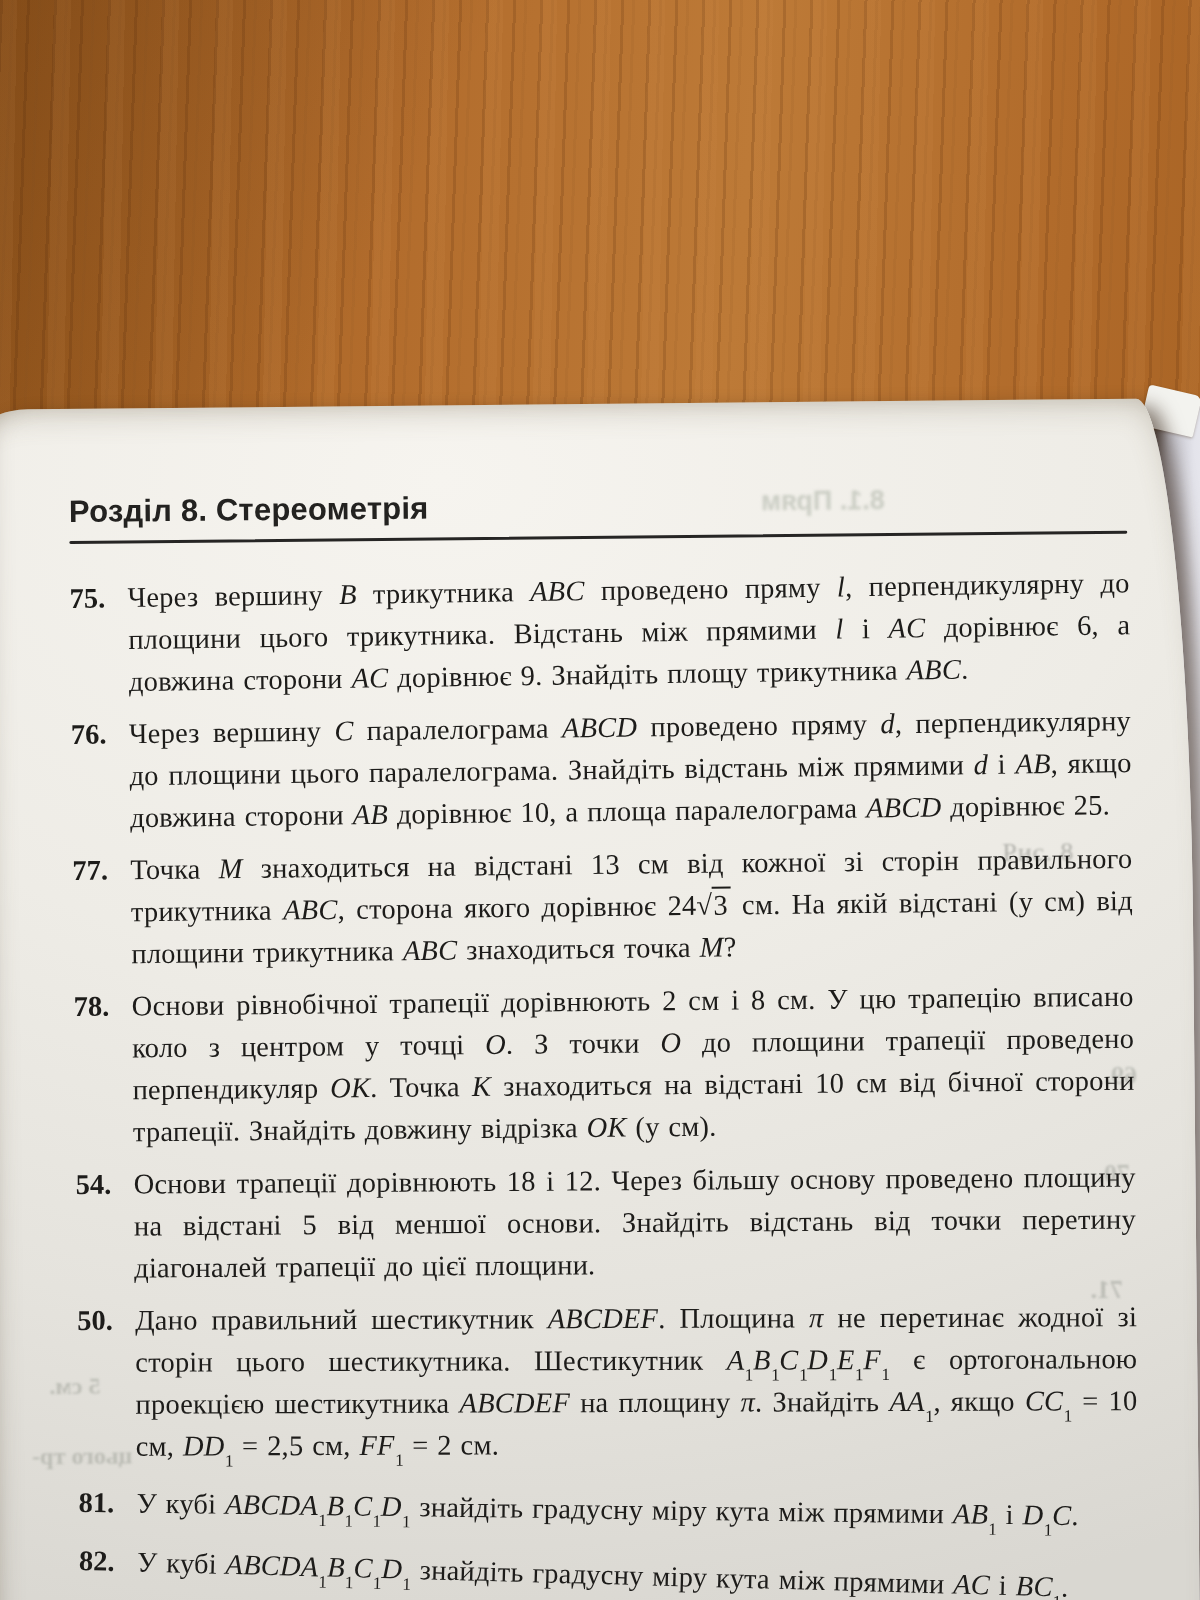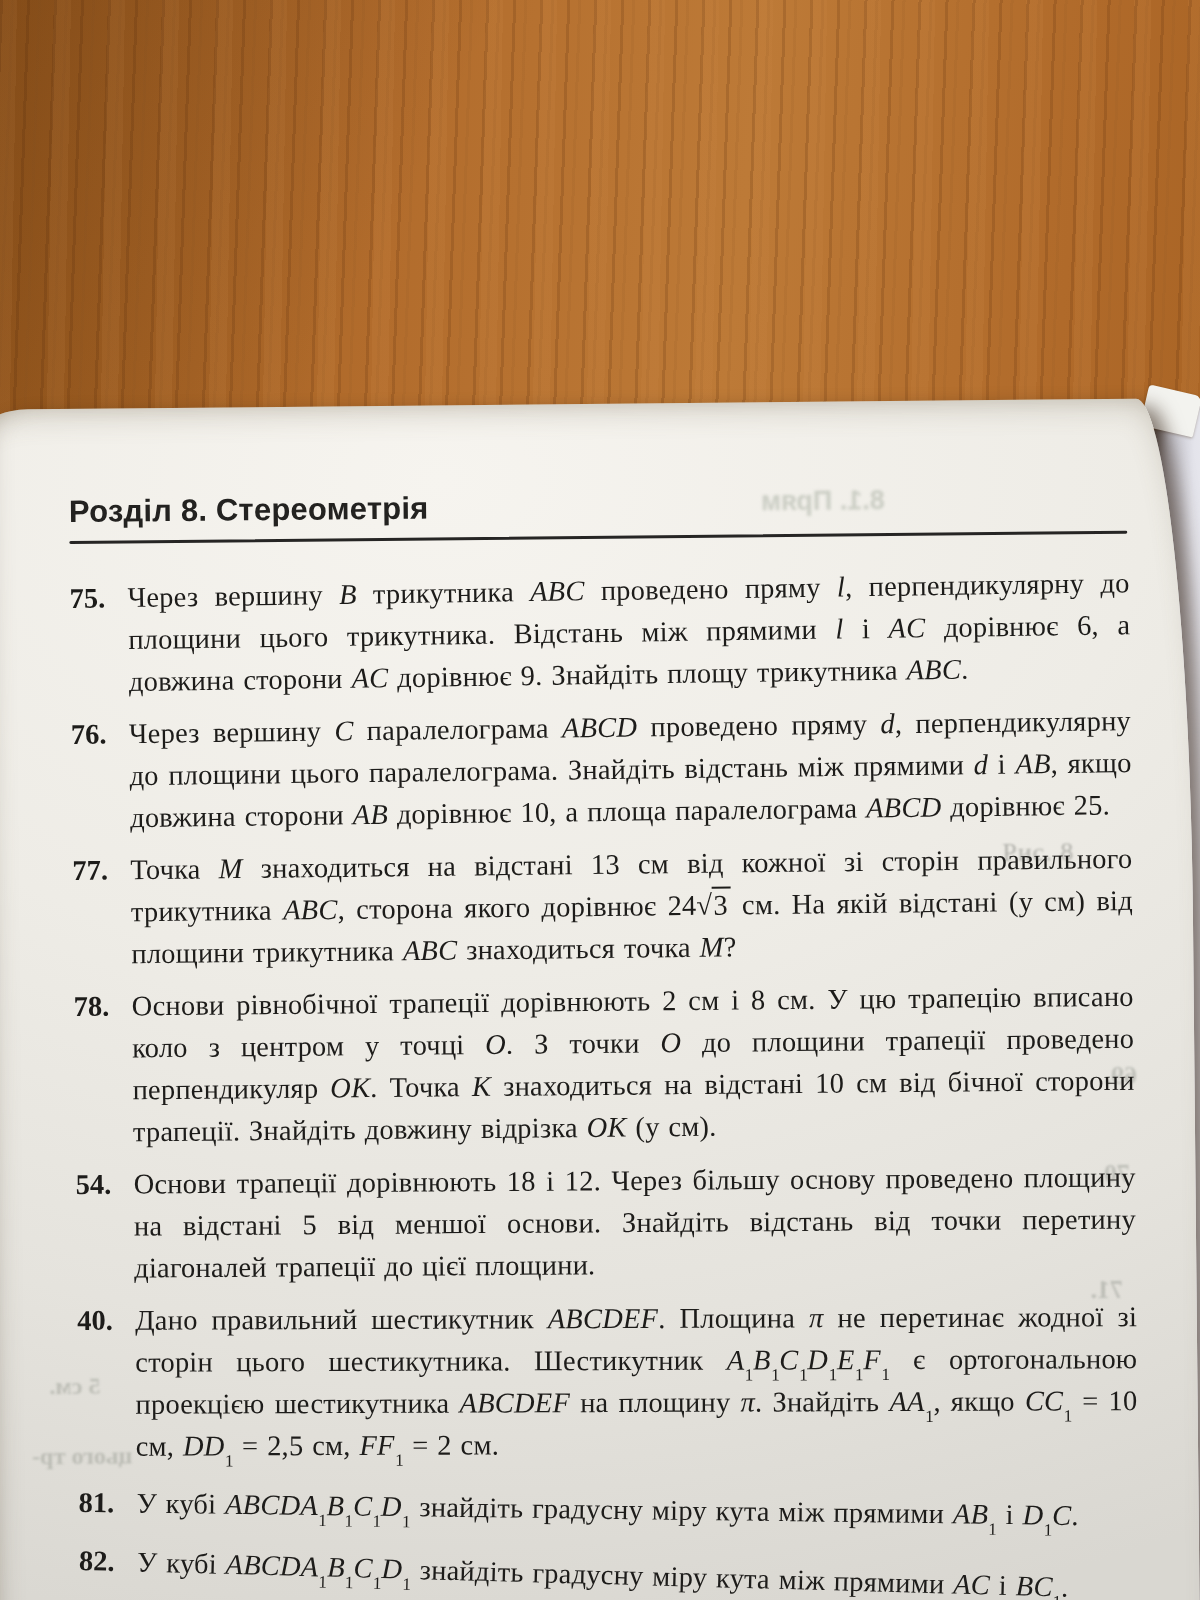--- a/index.html
+++ b/index.html
@@ -165,21 +165,21 @@
   </li>
           <li>
     <span class="num">78.</span>
     <span class="txt">Основи рівнобічної трапеції дорівнюють 2 см і 8 см. У цю трапецію вписано коло з центром у точці <i class="mi">O</i>. З точки <i class="mi">O</i> до площини трапеції проведено перпендикуляр <i class="mi">OK</i>. Точка <i class="mi">K</i> знаходиться на відстані 10 см від бічної сторони трапеції. Знайдіть довжину відрізка <i class="mi">OK</i> (у см).</span>
   </li>
           <li>
     <span class="num">54.</span>
     <span class="txt">Основи трапеції дорівнюють 18 і 12. Через більшу основу проведено площину на відстані 5 від меншої основи. Знайдіть відстань від точки перетину діагоналей трапеції до цієї площини.</span>
   </li>
           <li>
-    <span class="num">40.</span>
+    <span class="num">50.</span>
     <span class="txt">Дано правильний шестикутник <i class="mi">ABCDEF</i>. Площина <i class="mi">π</i> не перетинає жодної зі сторін цього шестикутника. Шестикутник <i class="mi">A</i><sub>1</sub><i class="mi">B</i><sub>1</sub><i class="mi">C</i><sub>1</sub><i class="mi">D</i><sub>1</sub><i class="mi">E</i><sub>1</sub><i class="mi">F</i><sub>1</sub> є ортогональною проекцією шестикутника <i class="mi">ABCDEF</i> на площину <i class="mi">π</i>. Знайдіть <i class="mi">AA</i><sub>1</sub>, якщо <i class="mi">CC</i><sub>1</sub> = 10 см, <i class="mi">DD</i><sub>1</sub> = 2,5 см, <i class="mi">FF</i><sub>1</sub> = 2 см.</span>
   </li>
           <li>
     <span class="num">81.</span>
     <span class="txt">У кубі <i class="mi">ABCDA</i><sub>1</sub><i class="mi">B</i><sub>1</sub><i class="mi">C</i><sub>1</sub><i class="mi">D</i><sub>1</sub> знайдіть градусну міру кута між прямими <i class="mi">AB</i><sub>1</sub> і <i class="mi">D</i><sub>1</sub><i class="mi">C</i>.</span>
   </li>
           <li>
     <span class="num">82.</span>
     <span class="txt">У кубі <i class="mi">ABCDA</i><sub>1</sub><i class="mi">B</i><sub>1</sub><i class="mi">C</i><sub>1</sub><i class="mi">D</i><sub>1</sub> знайдіть градусну міру кута між прямими <i class="mi">AC</i> і <i class="mi">BC</i><sub>1</sub>.</span>
   </li>

